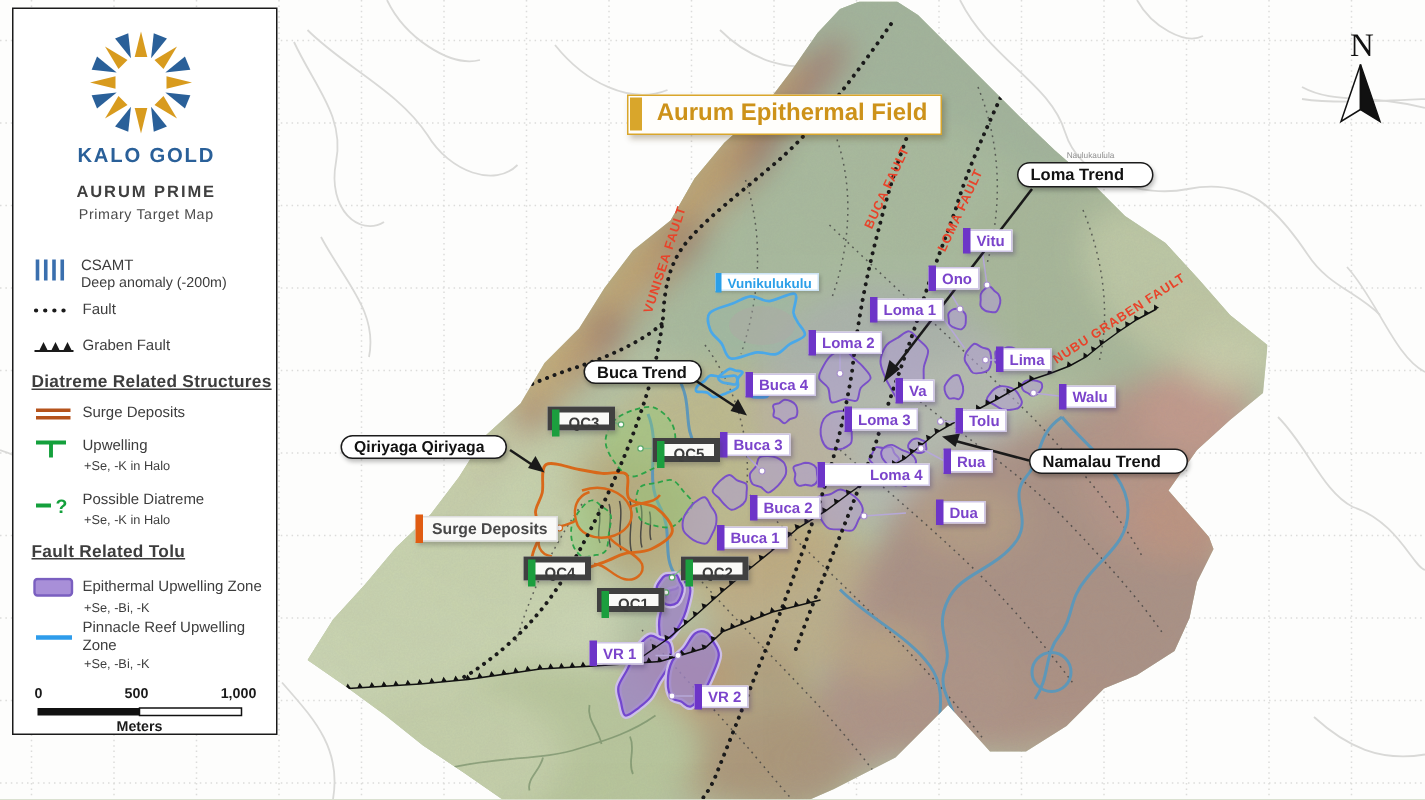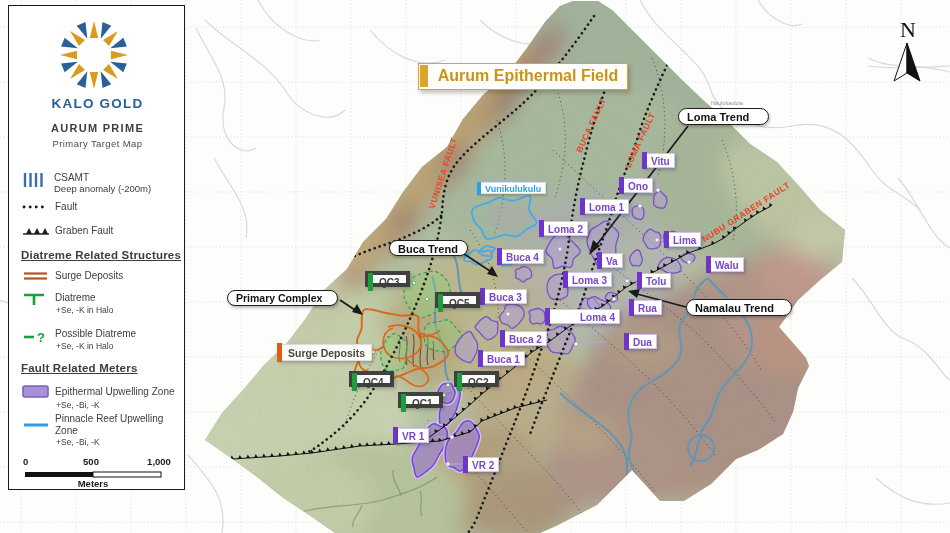--- a/index.html
+++ b/index.html
@@ -349,21 +349,21 @@
 <path d="M907,43 L920,81 L907,73 Z" fill="#111" stroke="#111" stroke-width="1"></path>
 </g>
 </svg>
 
 <div class="banner"><i></i>Aurum Epithermal Field</div>
 
 <div class="pill" style="left:678px;top:108px;width:91px;height:17px;">Loma Trend</div>
 
 <div class="pill" style="left:389px;top:228px;width:79px;height:16px;margin-top:12px;">Buca Trend</div>
 
-<div class="pill" style="left:227px;top:290px;width:111px;height:16px;font-size:10.5px;padding:1px 8px;">Primary Complex</div>
+<div class="pill" style="left:227px;top:290px;width:111px;height:16px;font-size:10.5px;padding:1px 8px;">Qiriyaga Qiriyaga</div>
 
 <div class="pill" style="left:686px;top:299px;width:106px;height:17px;">Namalau Trend</div>
 
 <div class="bl" style="left:477px;top:182px;"><i></i>Vunikulukulu</div>
 
 <div class="pl" style="left:642px;top:153px;"><i></i>Vitu</div>
 
 <div class="pl" style="left:619px;top:178px;"><i></i>Ono</div>
 
 <div class="pl" style="left:580px;top:199px;"><i></i>Loma 1</div>
@@ -468,32 +468,32 @@
       <line x1="2" y1="2.5" x2="25" y2="2.5" stroke="#b5531c" stroke-width="2.2"></line>
       <line x1="2" y1="7.5" x2="25" y2="7.5" stroke="#b5531c" stroke-width="2.2"></line>
     </svg>
 
 <div class="t li" style="left:46px;top:264px;">Surge Deposits</div>
 
 <svg class="abs" style="left:13px;top:287px" width="28" height="14">
       <path d="M2,2 L22,2 M12,2 L12,12" stroke="#14a03c" stroke-width="2.6" fill="none"></path>
     </svg>
 
-<div class="t li" style="left:46px;top:286px;">Diatreme</div>
+<div class="t li" style="left:46px;top:286px;">Upwelling</div>
 <div class="t ls" style="left:47px;top:299px;">+Se, -K in Halo</div>
 
 <svg class="abs" style="left:13px;top:324px" width="30" height="15">
       <line x1="2" y1="7" x2="12" y2="7" stroke="#14a03c" stroke-width="2.6"></line>
       <text x="15" y="12" font-family="Liberation Sans,sans-serif" font-size="13" font-weight="bold" fill="#14a03c">?</text>
     </svg>
 
 <div class="t li" style="left:46px;top:322px;">Possible Diatreme</div>
 <div class="t ls" style="left:47px;top:335px;">+Se, -K in Halo</div>
 
-<div class="t lh" style="left:12px;top:356px;">Fault Related Meters</div>
+<div class="t lh" style="left:12px;top:356px;">Fault Related Tolu</div>
 
 <svg class="abs" style="left:13px;top:379px" width="28" height="14">
       <rect x="1" y="1" width="25" height="11" rx="2" fill="#a88fd8" stroke="#7a5fc0" stroke-width="1.6"></rect>
     </svg>
 
 <div class="t li" style="left:46px;top:380px;">Epithermal Upwelling Zone</div>
 <div class="t ls" style="left:47px;top:394px;">+Se, -Bi, -K</div>
 
 <svg class="abs" style="left:13px;top:415px" width="28" height="8">
       <line x1="2" y1="4" x2="26" y2="4" stroke="#2e9ceb" stroke-width="3"></line>

